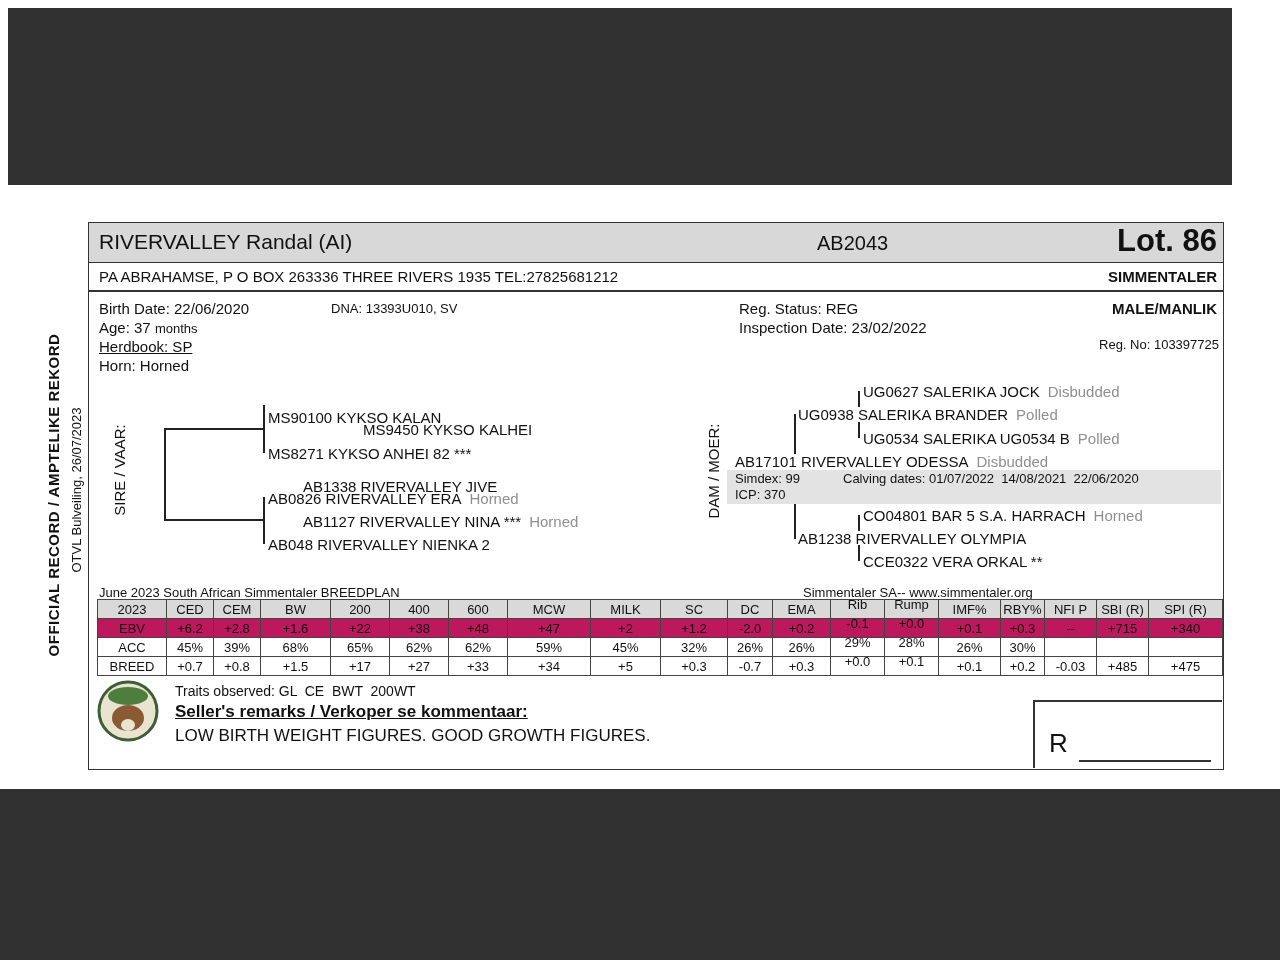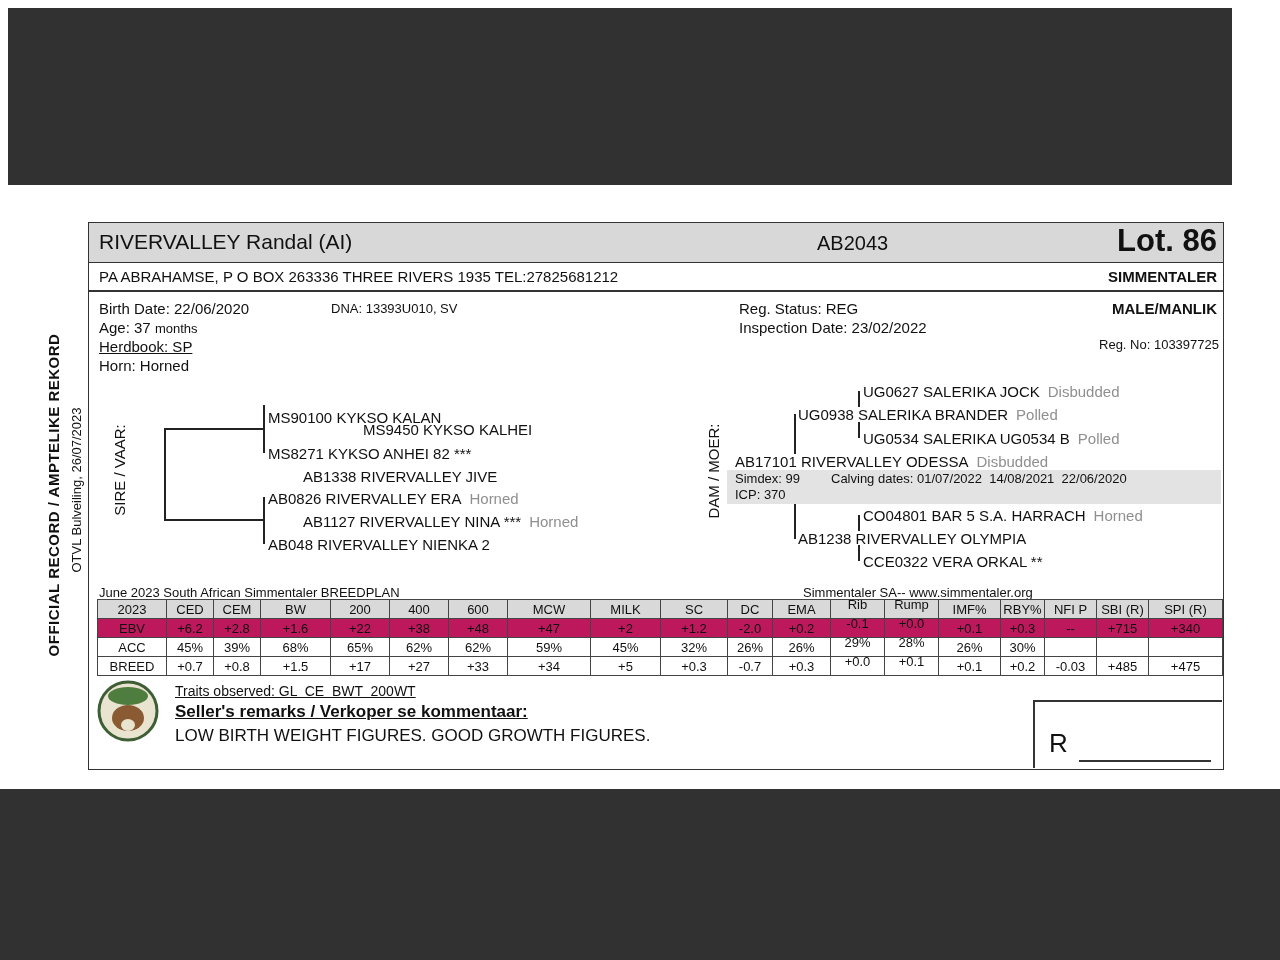--- a/index.html
+++ b/index.html
@@ -85,42 +85,42 @@
 
     <div class="pline" style="left:75px;top:205px;width:2px;height:93px;"></div>
     <div class="pline" style="left:75px;top:205px;width:100px;height:2px;"></div>
     <div class="pline" style="left:75px;top:296px;width:100px;height:2px;"></div>
     <div class="pline" style="left:174px;top:182px;width:2px;height:48px;"></div>
     <div class="pline" style="left:174px;top:274px;width:2px;height:47px;"></div>
 
     <span class="pnode" style="left:179px;top:186px;"><span>MS90100 KYKSO KALAN</span><span class="tag"></span></span>
     <span class="pnode" style="left:274px;top:198px;"><span>MS9450 KYKSO KALHEI</span><span class="tag"></span></span>
     <span class="pnode" style="left:179px;top:222px;"><span>MS8271 KYKSO ANHEI 82 ***</span><span class="tag"></span></span>
-    <span class="pnode" style="left:214px;top:245px;"><span>AB1338 RIVERVALLEY JIVE</span><span class="tag"></span></span>
+    <span class="pnode" style="left:214px;top:255px;"><span>AB1338 RIVERVALLEY JIVE</span><span class="tag"></span></span>
     <span class="pnode" style="left:179px;top:267px;"><span>AB0826 RIVERVALLEY ERA</span><span class="tag">Horned</span></span>
     <span class="pnode" style="left:214px;top:290px;"><span>AB1127 RIVERVALLEY NINA ***</span><span class="tag">Horned</span></span>
     <span class="pnode" style="left:179px;top:313px;"><span>AB048 RIVERVALLEY NIENKA 2</span><span class="tag"></span></span>
 
     <div class="vlabel" style="left:624px;top:248px;">DAM / MOER:</div>
 
     <div class="pline" style="left:769px;top:168px;width:2px;height:16px;"></div>
     <div class="pline" style="left:769px;top:199px;width:2px;height:16px;"></div>
     <div class="pline" style="left:769px;top:292px;width:2px;height:16px;"></div>
     <div class="pline" style="left:769px;top:322px;width:2px;height:16px;"></div>
     <div class="pline" style="left:705px;top:191px;width:2px;height:40px;"></div>
     <div class="pline" style="left:705px;top:281px;width:2px;height:35px;"></div>
 
     <span class="pnode" style="left:774px;top:160px;"><span>UG0627 SALERIKA JOCK</span><span class="tag">Disbudded</span></span>
     <span class="pnode" style="left:709px;top:183px;"><span>UG0938 SALERIKA BRANDER</span><span class="tag">Polled</span></span>
     <span class="pnode" style="left:774px;top:207px;"><span>UG0534 SALERIKA UG0534 B</span><span class="tag">Polled</span></span>
     <span class="pnode" style="left:646px;top:230px;"><span>AB17101 RIVERVALLEY ODESSA</span><span class="tag">Disbudded</span></span>
 
     <div class="damband">
       <span style="left:8px;top:1px;">Simdex: 99</span>
-      <span style="left:104px;top:1px;text-align:center;">Calving dates: 01/07/2022  14/08/2021  22/06/2020</span>
+      <span style="left:116px;top:1px;text-align:center;">Calving dates: 01/07/2022  14/08/2021  22/06/2020</span>
       <span style="left:8px;top:17px;">ICP: 370</span>
     </div>
 
     <span class="pnode" style="left:774px;top:284px;"><span>CO04801 BAR 5 S.A. HARRACH</span><span class="tag">Horned</span></span>
     <span class="pnode" style="left:709px;top:307px;"><span>AB1238 RIVERVALLEY OLYMPIA</span><span class="tag"></span></span>
     <span class="pnode" style="left:774px;top:330px;"><span>CCE0322 VERA ORKAL **</span><span class="tag"></span></span>
 
     <span class="abs bp" style="left:10px;top:362px;">June 2023 South African Simmentaler BREEDPLAN</span>
     <span class="abs bp" style="left:714px;top:362px;">Simmentaler SA-- www.simmentaler.org</span>
 
@@ -236,21 +236,21 @@
         </tbody>
       </table>
 
     <svg class="abs" style="left:8px;top:457px;" width="62" height="62" viewBox="0 0 62 62">
       <circle cx="31" cy="31" r="29" fill="#e9e4cf" stroke="#3e5e35" stroke-width="3"></circle>
       <ellipse cx="31" cy="16" rx="20" ry="9" fill="#4f7d3f"></ellipse>
       <ellipse cx="31" cy="38" rx="16" ry="13" fill="#8a5a33"></ellipse>
       <ellipse cx="31" cy="45" rx="7" ry="6" fill="#e9e4cf"></ellipse>
     </svg>
 
-    <span class="abs traits pre" style="left:86px;top:460px;text-decoration:underline;">Traits observed: GL  CE  BWT  200WT</span>
+    <span class="abs traits pre" style="left:86px;top:460px;">Traits observed: GL  CE  BWT  200WT</span>
     <span class="abs remarks-head" style="left:86px;top:479px;">Seller's remarks / Verkoper se kommentaar:</span>
     <span class="abs remarks-body" style="left:86px;top:503px;">LOW BIRTH WEIGHT FIGURES. GOOD GROWTH FIGURES.</span>
 
     <div class="pricebox">
       <span class="abs cur">R</span>
       <div class="line"></div>
     </div>
 
   </div>
 </div>

